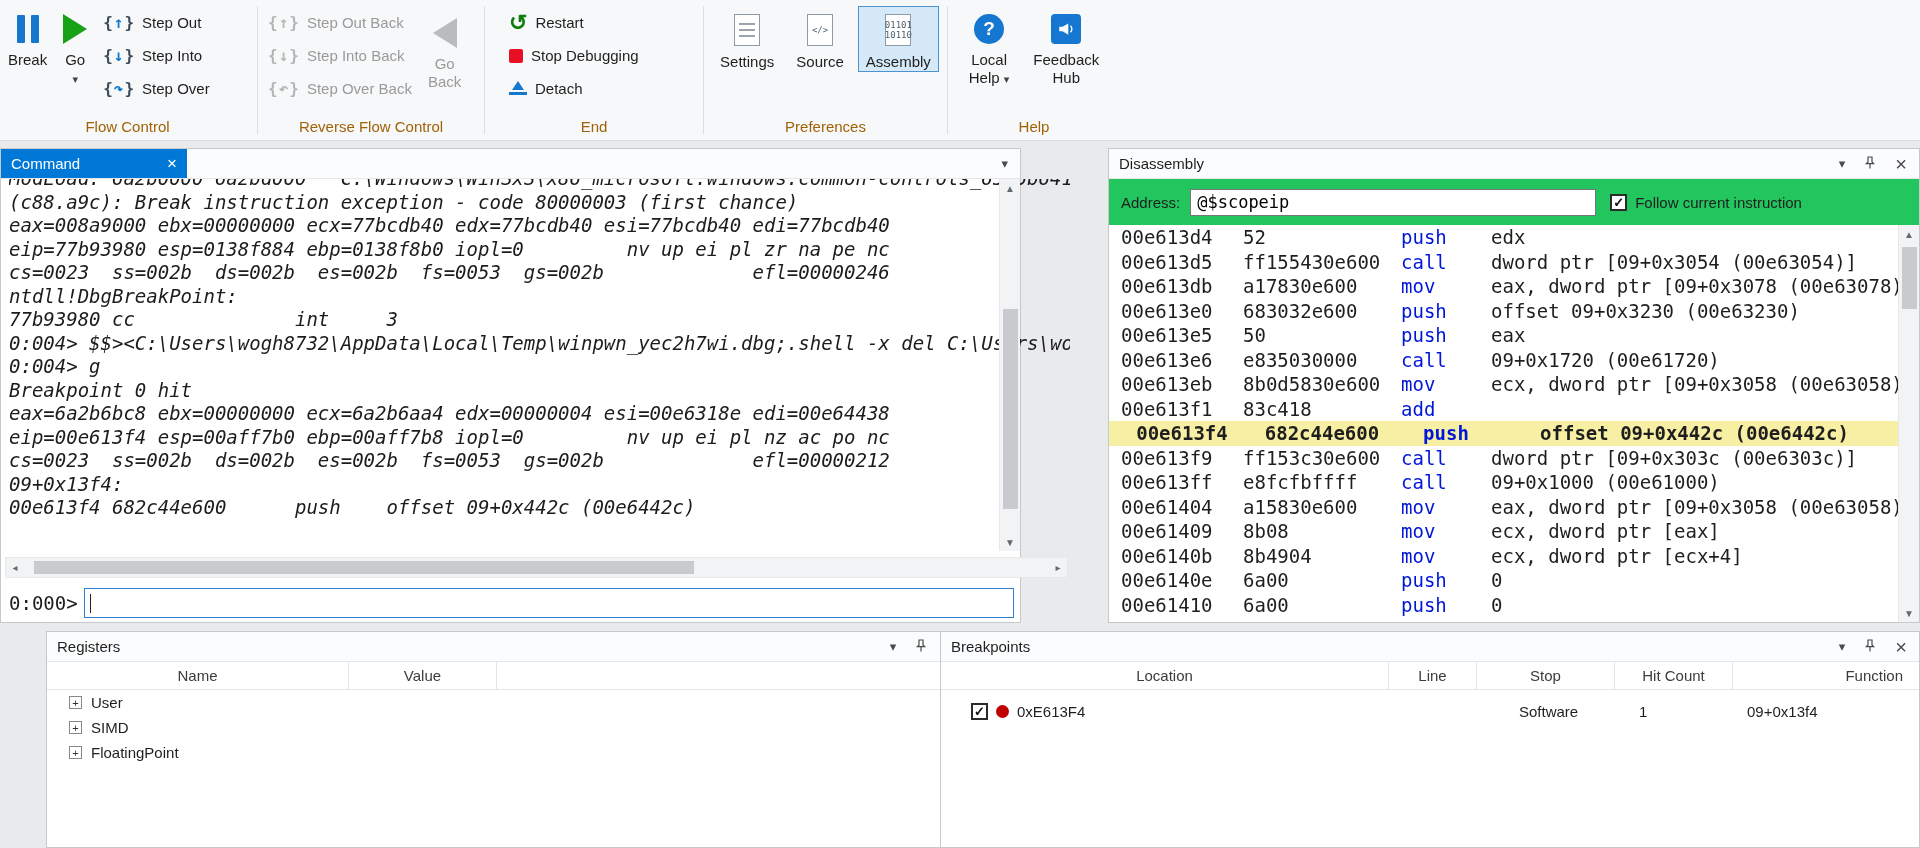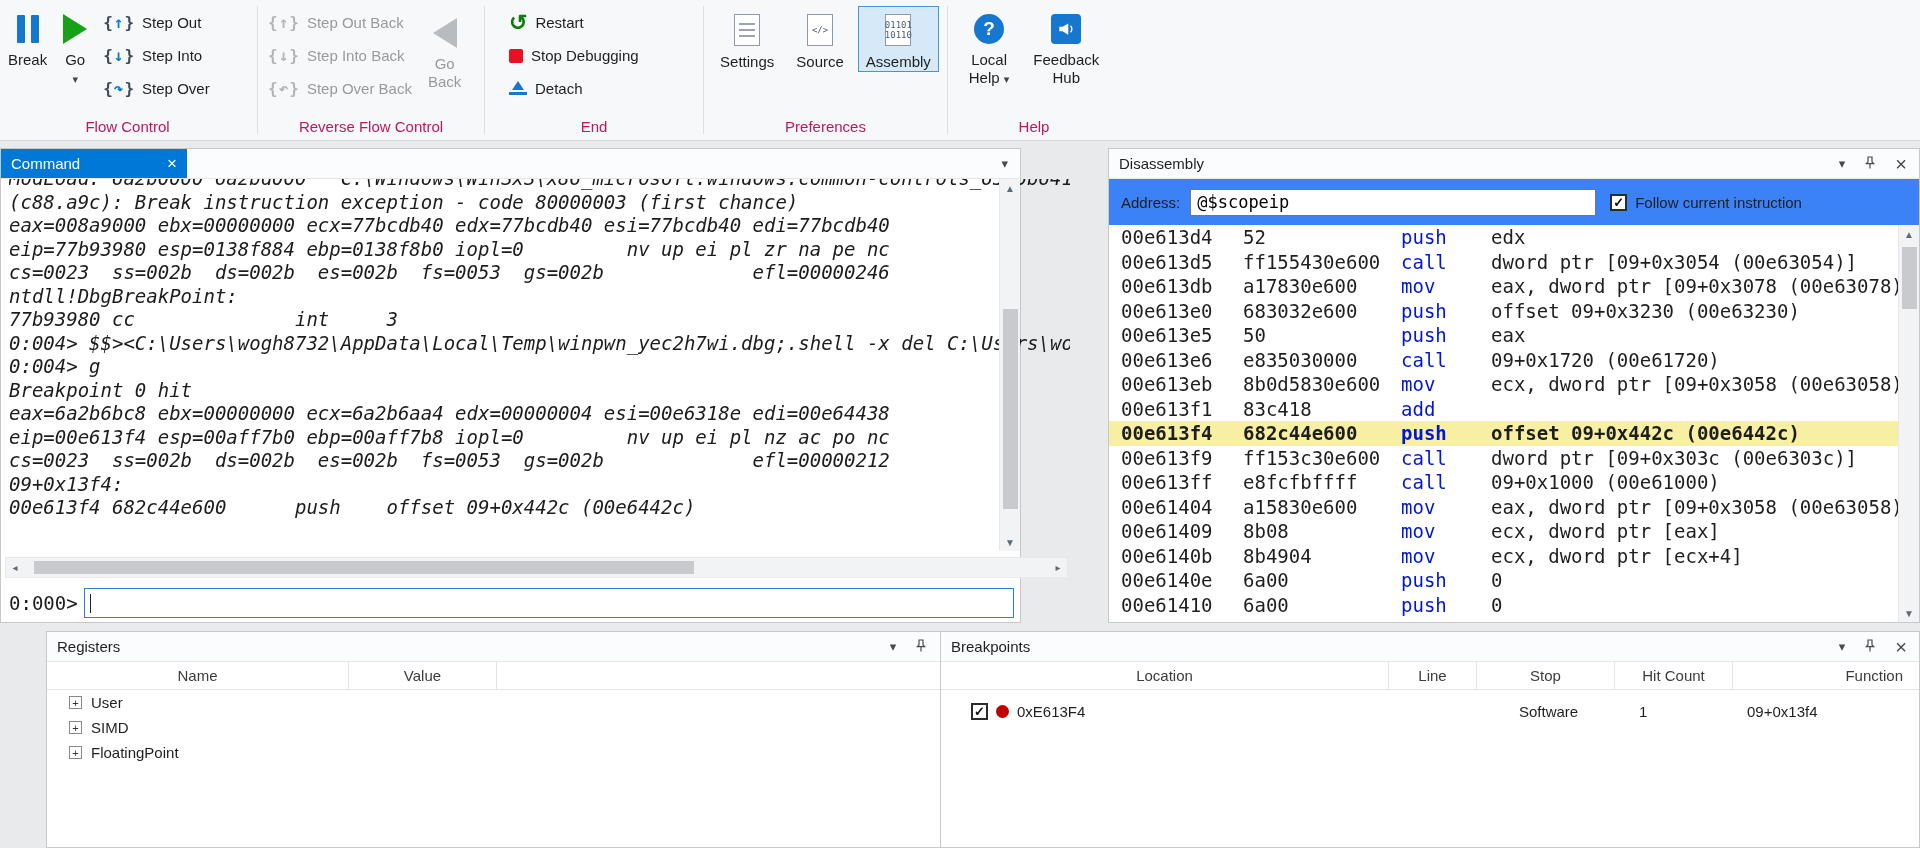--- a/index.html
+++ b/index.html
@@ -9,21 +9,21 @@
     background:#e9eaec;
     font-family:"Liberation Sans", sans-serif;
     -webkit-font-smoothing:antialiased;
   }
 
   
   #ribbon { position:absolute; left:0; top:0; width:1920px; height:141px;
     background:#f7f8f9; border-bottom:1px solid #d8dadd; display:flex; align-items:stretch; }
   .rgroup { position:relative; display:flex; flex-direction:column; flex:none; }
   .rgroup-label { position:absolute; left:0; right:0; bottom:5px; text-align:center;
-    font-size:15px; color:#be185d; white-space:nowrap; }
+    font-size:15px; color:#a16207; white-space:nowrap; }
   .rbuttons { flex:1; display:flex; align-items:flex-start; padding-top:6px; }
   .rsep { width:1px; background:#dcdee1; margin:6px 2px; flex:none; }
 
   .rbtn-large { display:flex; flex-direction:column; align-items:center; justify-content:flex-start;
     padding:8px 8px 2px; gap:7px; font-size:15px; color:#1f1f1f; cursor:default; }
   .rbtn-large.selected { background:#d6e9f8; border:1px solid #4a94d2; padding:7px 7px 1px; }
   .rbtn-small { display:flex; align-items:center; gap:8px; height:33px; padding:0 8px;
     font-size:15px; color:#1f1f1f; white-space:nowrap; cursor:default; }
   .rcol { display:flex; flex-direction:column; }
   .rlabel { white-space:nowrap; }
@@ -102,39 +102,39 @@
   .cmd-prompt { font-family:"DejaVu Sans Mono","Liberation Mono",monospace; font-size:19px;
     padding:0 6px 0 8px; color:#1c1c1c; }
   .cmd-input-wrap { position:relative; flex:1; height:30px; margin-right:6px;
     border:1px solid #2f7fd6; background:#fff; }
   .cmd-input-wrap input { position:absolute; inset:0; border:none; outline:none; width:100%;
     font-family:"DejaVu Sans Mono","Liberation Mono",monospace; font-size:19px; padding:0 4px; }
   .caret-line { position:absolute; left:5px; top:5px; width:1px; height:19px; background:#222; }
 
   
   .addr-bar { position:absolute; top:30px; left:0; right:0; height:46px; display:flex;
-    align-items:center; padding-left:12px; background:#3b82f6; }
+    align-items:center; padding-left:12px; background:#22c55e; }
   .addr-label { font-size:15px; color:#1f1f1f; margin-right:10px; }
   .addr-input { width:406px; height:27px; border:1px solid #767676; background:#fff;
     font-family:"DejaVu Sans Mono","Liberation Mono",monospace; font-size:17px; padding:0 6px; outline:none; }
   .follow-wrap { display:flex; align-items:center; margin-left:14px; gap:8px; }
   .checkbox { width:17px; height:17px; border:2px solid #2b2b2b; background:#fff; flex:none;
     display:flex; align-items:center; justify-content:center; }
   .checkbox .check { font-size:13px; font-weight:bold; color:#111; line-height:1; }
   .follow-label { font-size:15px; color:#1f1f1f; white-space:nowrap; }
 
   .dis-rows { position:absolute; top:76px; left:0; width:789px; bottom:0; overflow:hidden;
     font-family:"DejaVu Sans Mono","Liberation Mono",monospace; font-size:19px; }
   .dis-row { display:flex; height:24.5px; line-height:24.5px; padding-left:12px; white-space:pre; }
   .c-addr { width:122px; flex:none; color:#1e1e1e; }
   .c-bytes { width:158px; flex:none; color:#1e1e1e; }
   .c-mn { width:90px; flex:none; color:#0016d9; }
   .c-ops { flex:1; overflow:hidden; color:#1e1e1e; }
   .c-ops .num { color:#118011; }
-  .dis-row.hl { background:#f7efa3; font-weight:bold; }
+  .dis-row.hl { background:#f7efa3; font-weight:bold;text-align:center; }
   .dis-row.hl .c-mn { color:#0016d9; }
 
   
   .grid-header { position:absolute; top:30px; left:0; right:0; height:28px; display:grid;
     border-bottom:1px solid #e2e4e6; background:#fff; font-size:15px; color:#3c3c3c; }
   #registers-panel .grid-header { grid-template-columns:302px 148px 1fr; }
   #breakpoints-panel .grid-header { grid-template-columns:448px 88px 138px 118px 1fr; }
   .gh-cell { display:flex; align-items:center; justify-content:center; height:100%;
     border-right:1px solid #e2e4e6; }
   .gh-cell.last { border-right:none; justify-content:flex-end; padding-right:16px; }

